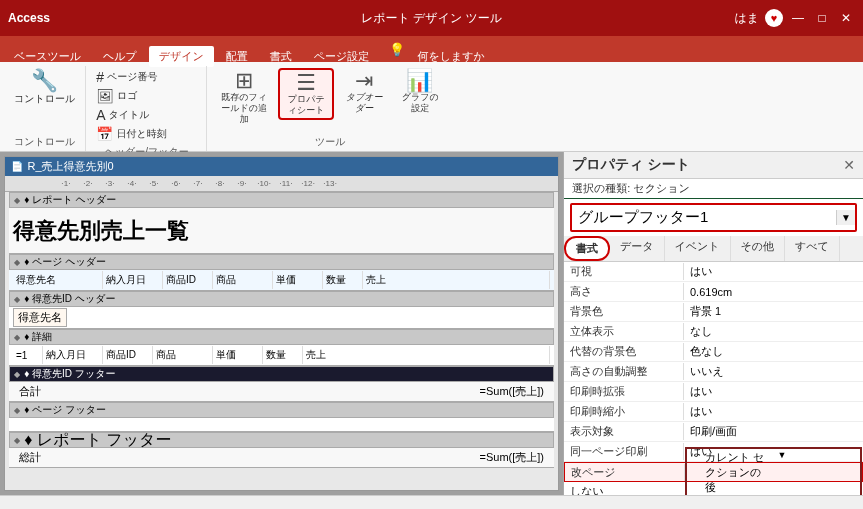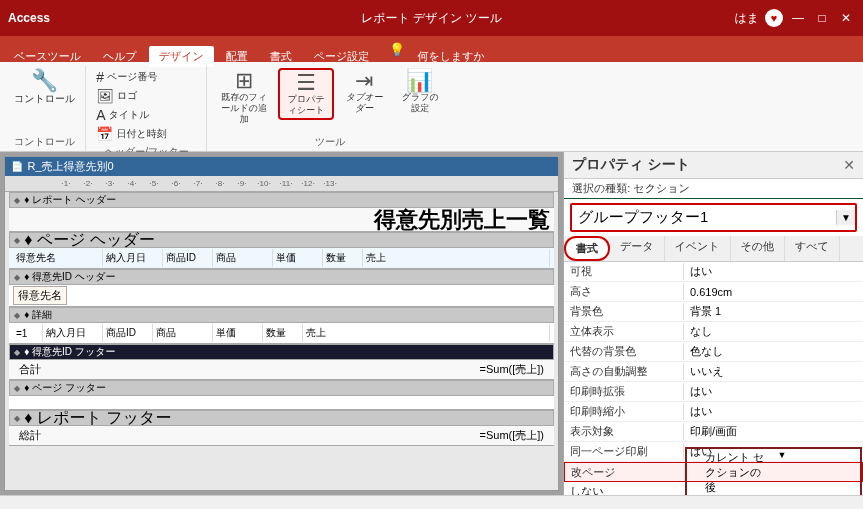--- a/index.html
+++ b/index.html
@@ -191,23 +191,22 @@
     .section-content {
       background: white;
       border-bottom: 1px solid #aaa;
       min-height: 18px;
       padding: 1px 4px;
       display: flex;
       align-items: center;
       font-size: 11px;
     }
     .section-content.report-header {
-      height: 24px;
+      height: 46px;
       background: #f8f8f8;
-      justify-content: flex-end;
     }
     .report-title-text {
       font-size: 22px;
       font-weight: bold;
       color: #000;
     }
 
     
     .grid-row {
       display: flex;
@@ -451,21 +450,21 @@
         <div class="section-bar">
           <span class="arrow">◆</span>
           <span style="font-size:10px;">♦ レポート ヘッダー</span>
         </div>
         <div class="section-content report-header">
           <span class="report-title-text">得意先別売上一覧</span>
         </div>
 
         <div class="section-bar">
           <span class="arrow">◆</span>
-          <span style="font-size:16px;">♦ ページ ヘッダー</span>
+          <span style="font-size:10px;">♦ ページ ヘッダー</span>
         </div>
         <div class="section-content header-row">
           <div class="grid-row" style="width:100%;border:none;">
             <div class="grid-cell" style="width:90px;">得意先名</div>
             <div class="grid-cell" style="width:60px;">納入月日</div>
             <div class="grid-cell" style="width:50px;">商品ID</div>
             <div class="grid-cell" style="width:60px;">商品</div>
             <div class="grid-cell" style="width:50px;">単価</div>
             <div class="grid-cell" style="width:40px;">数量</div>
             <div class="grid-cell" style="flex:1;">売上</div>

